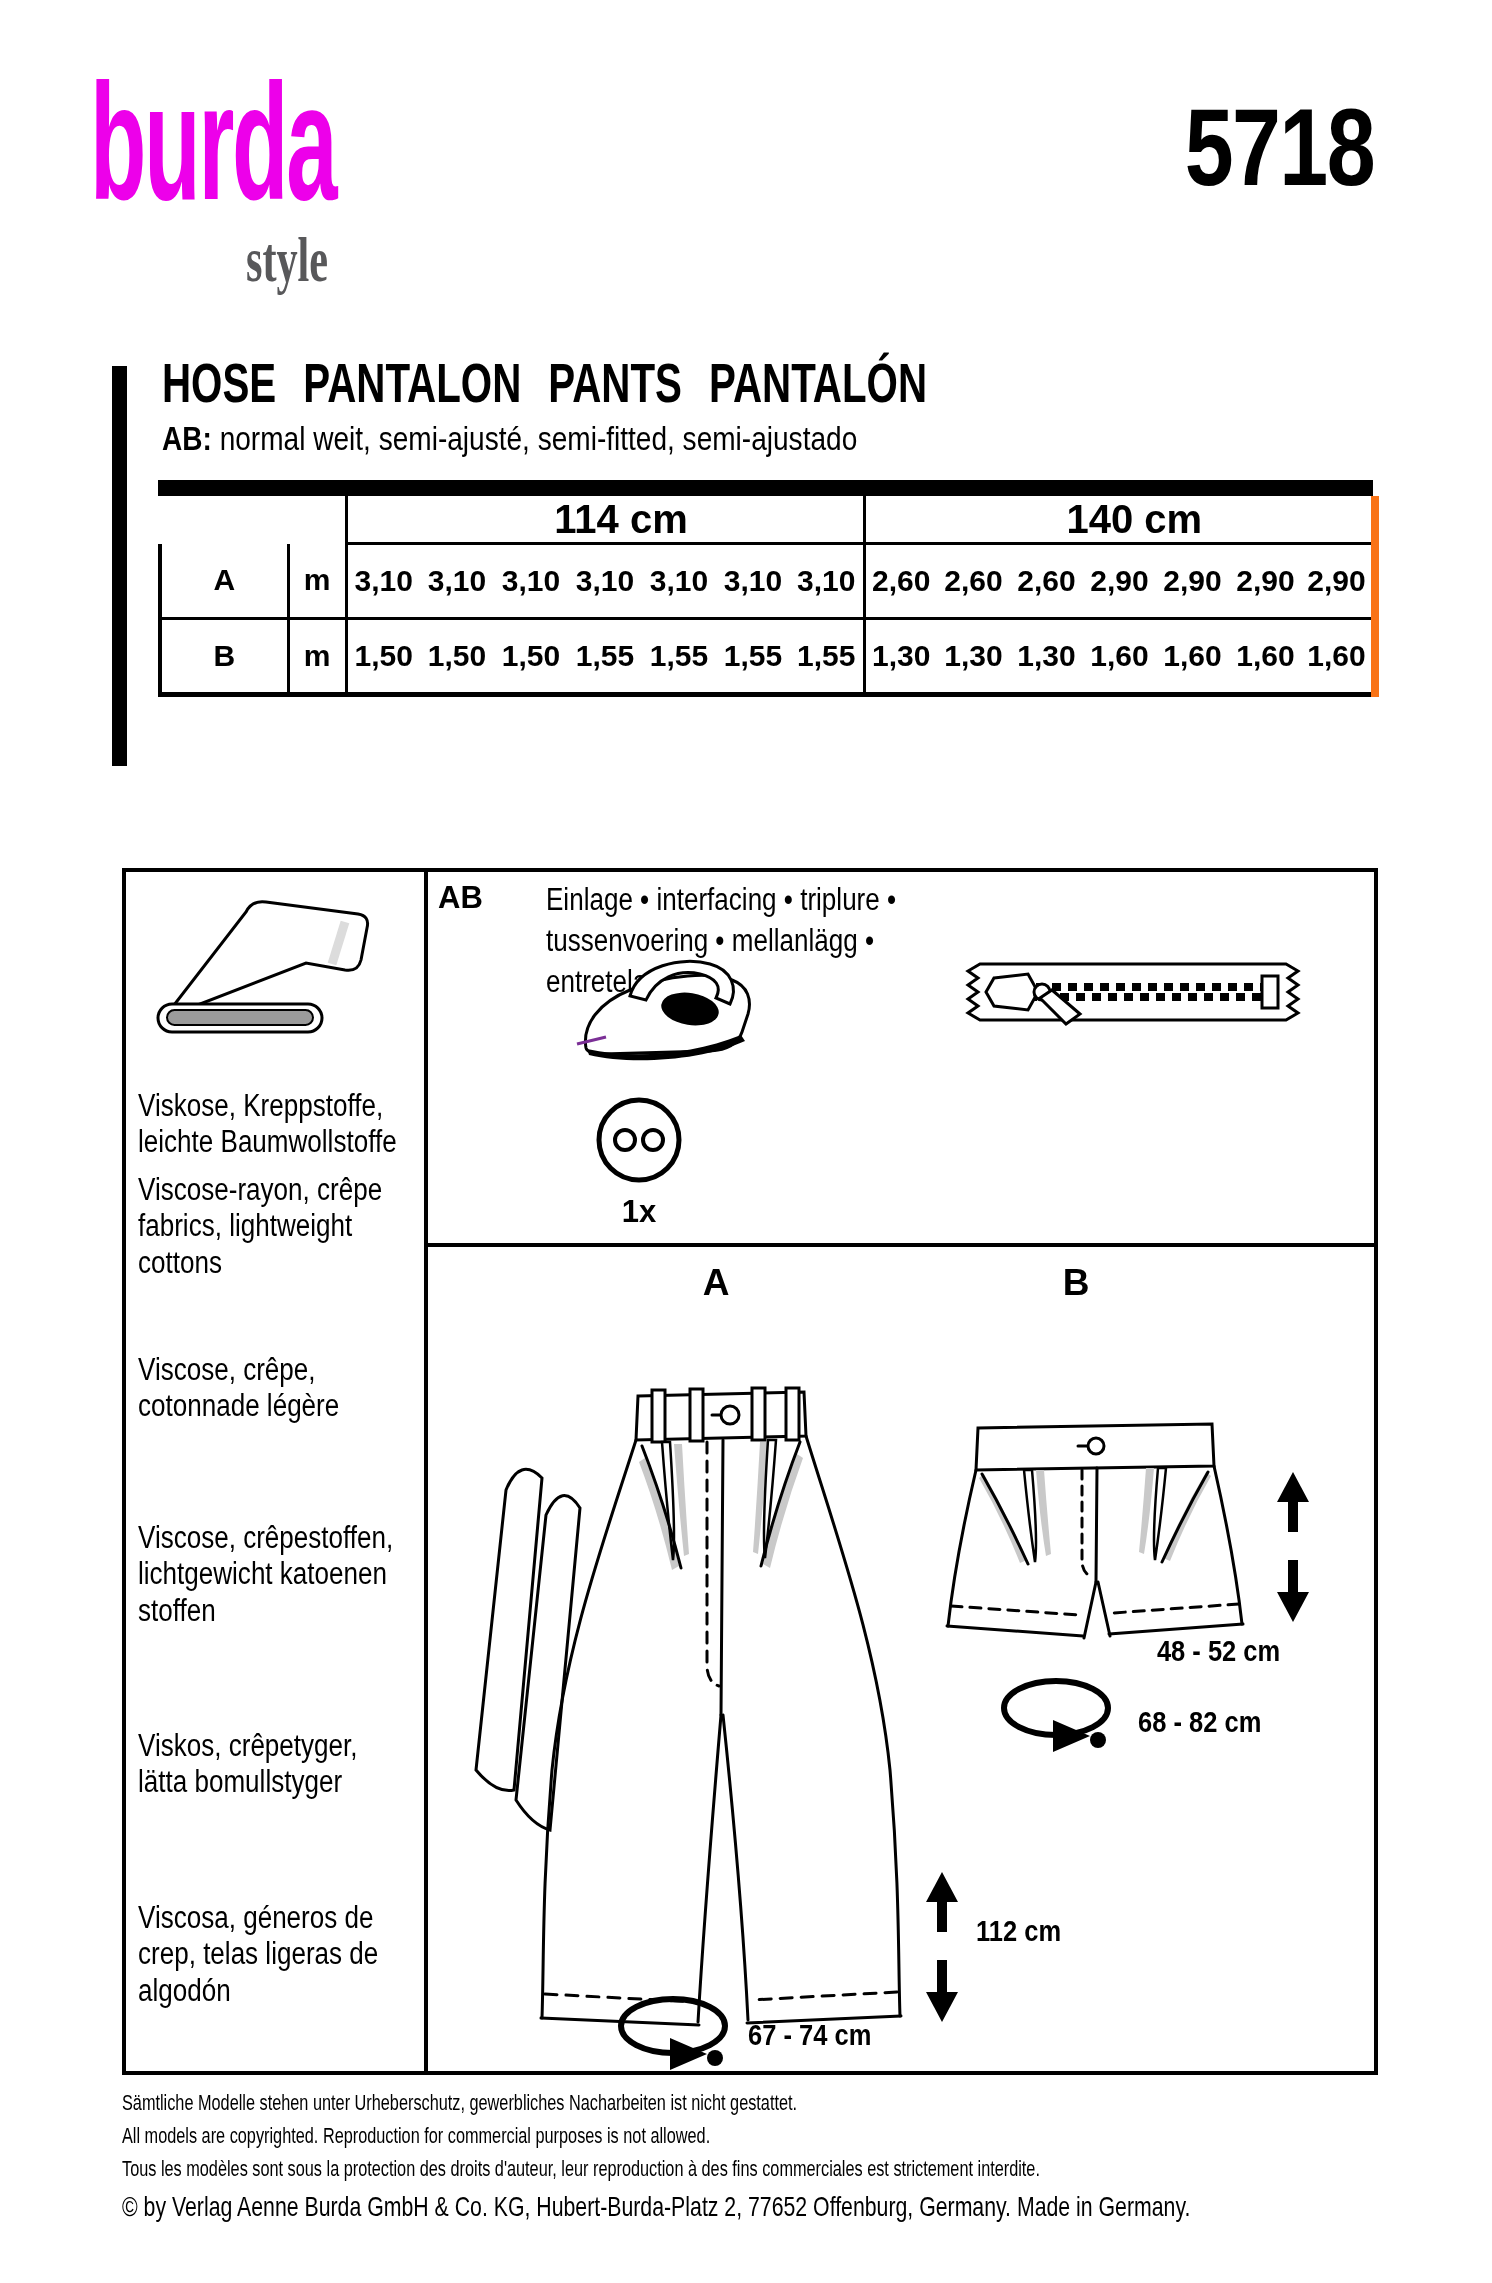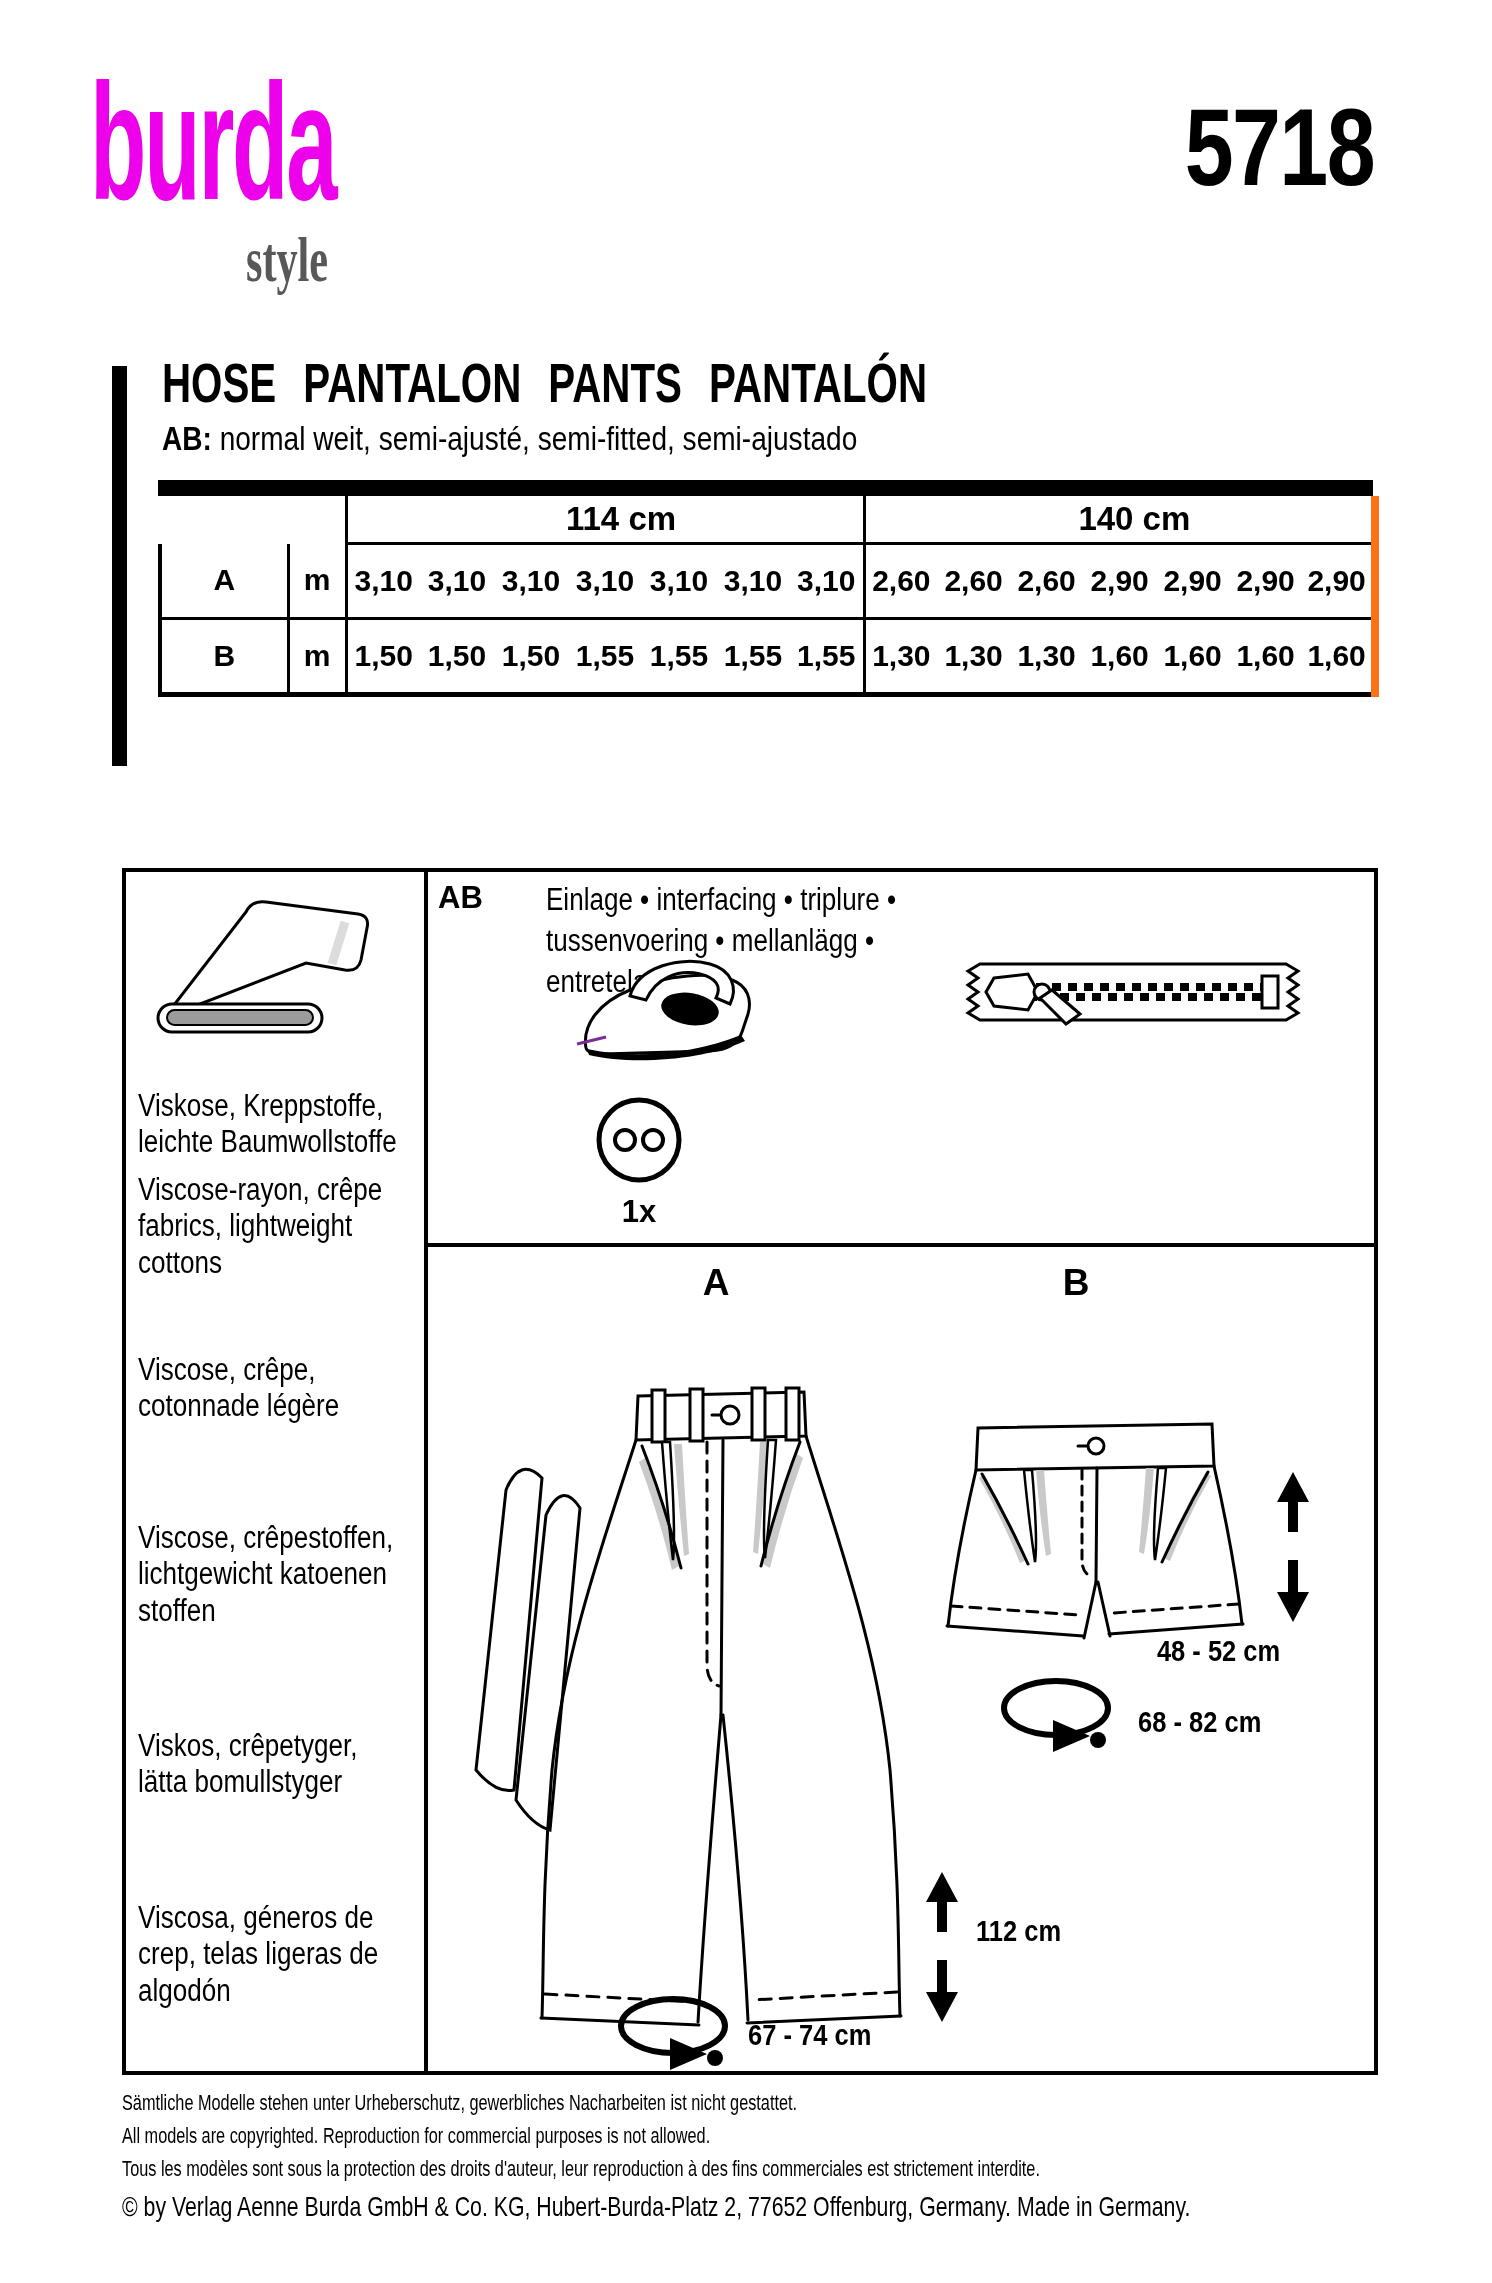--- a/index.html
+++ b/index.html
@@ -25,21 +25,21 @@
   .t2{font-size:33px;line-height:1.1;transform:scaleX(0.85);transform-origin:left top;white-space:nowrap;margin-top:8px;}
 
   
   .ttop{height:16px;background:#000;}
   table.sz{border-collapse:collapse;table-layout:fixed;width:1215px;}
   table.sz td{padding:0;text-align:center;vertical-align:middle;font-weight:bold;}
   td.nb{border:none;}
   .bl3{border-left:3px solid #000;} .bl4{border-left:4px solid #000;}
   .br4{border-right:8px solid #f97316;}
   .bb3{border-bottom:3px solid #000;} .bb4{border-bottom:4px solid #000;} .bb5{border-bottom:5px solid #000;}
-  tr.h1 td{height:46px;font-size:33px;padding-left:32px;}
+  tr.h1 td{height:46px;font-size:40px;padding-left:32px;}
   tr.h2 td{height:80px;font-size:29px;}
   tr.rw td{height:72px;font-size:30px;}
   td.lblcell{text-align:left;padding-left:10px;font-size:25px;line-height:1.2;}
   td.eurcell{font-size:27px;}
   td.rowlbl{text-align:left;padding-left:12px;font-size:34px;}
   td.unit{font-size:29px;}
 
   
   .panel{border:4px solid #000;background:#fff;}
   .vdiv{position:absolute;width:4px;background:#000;}

